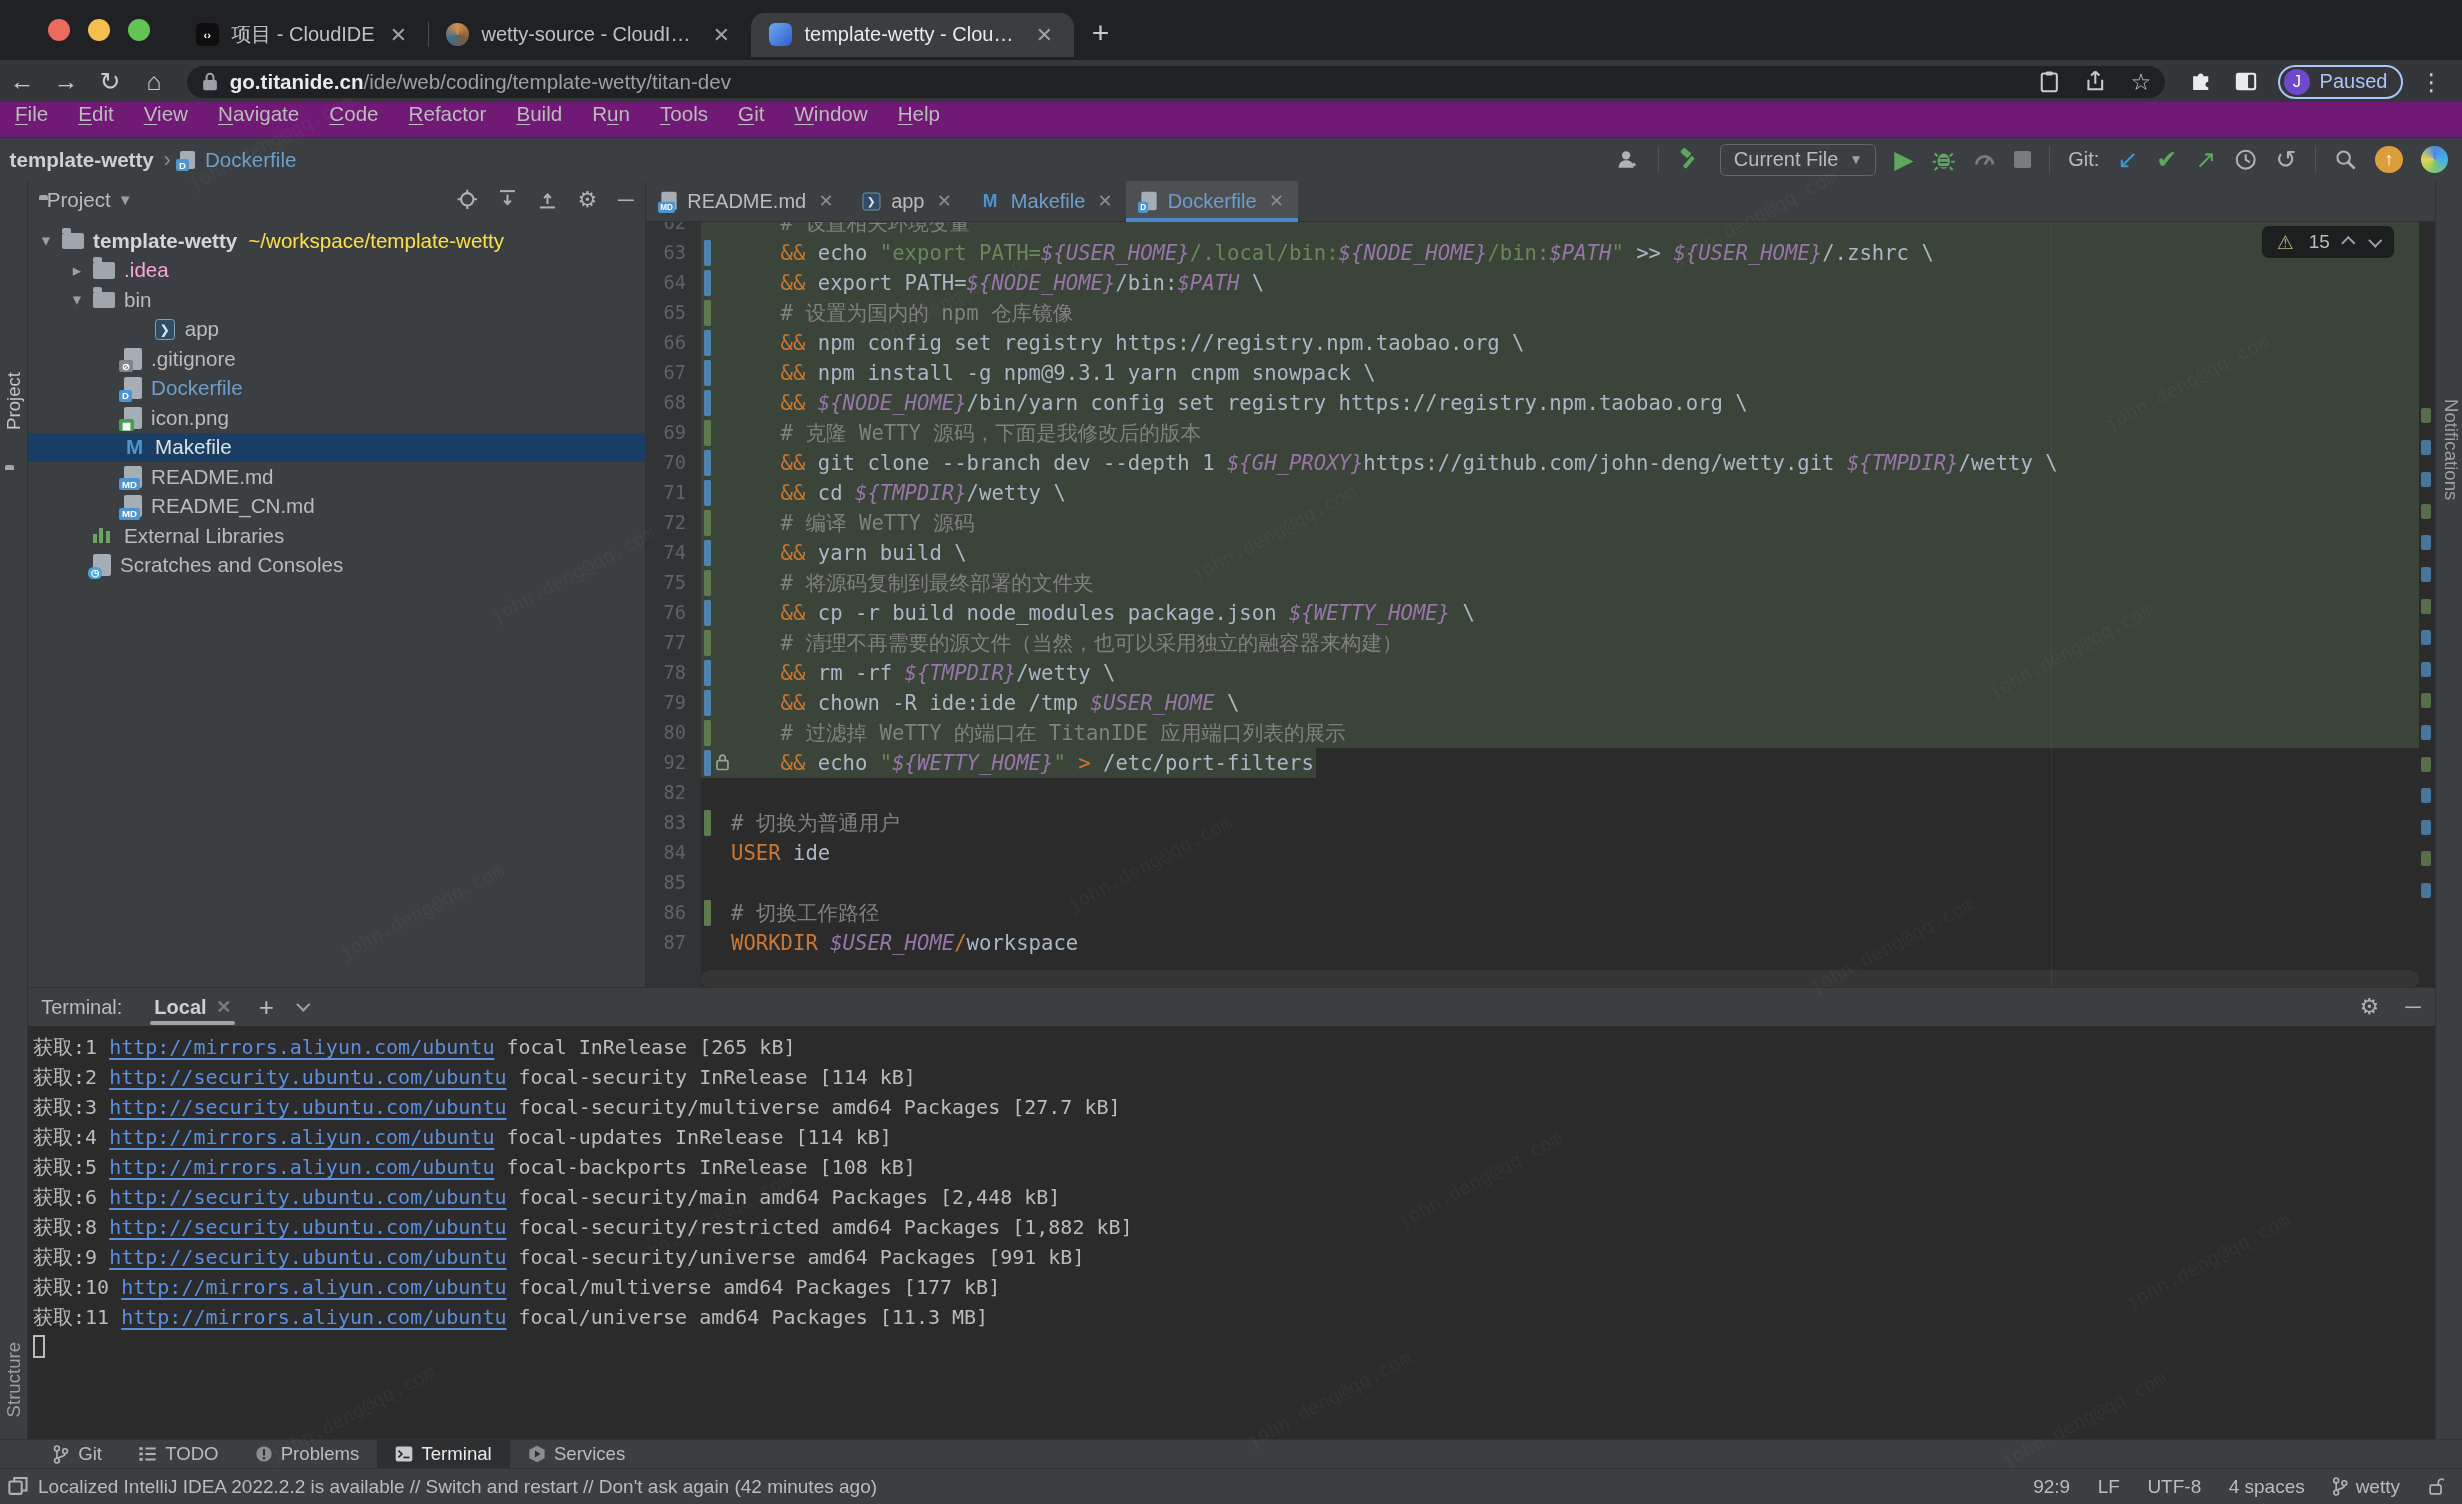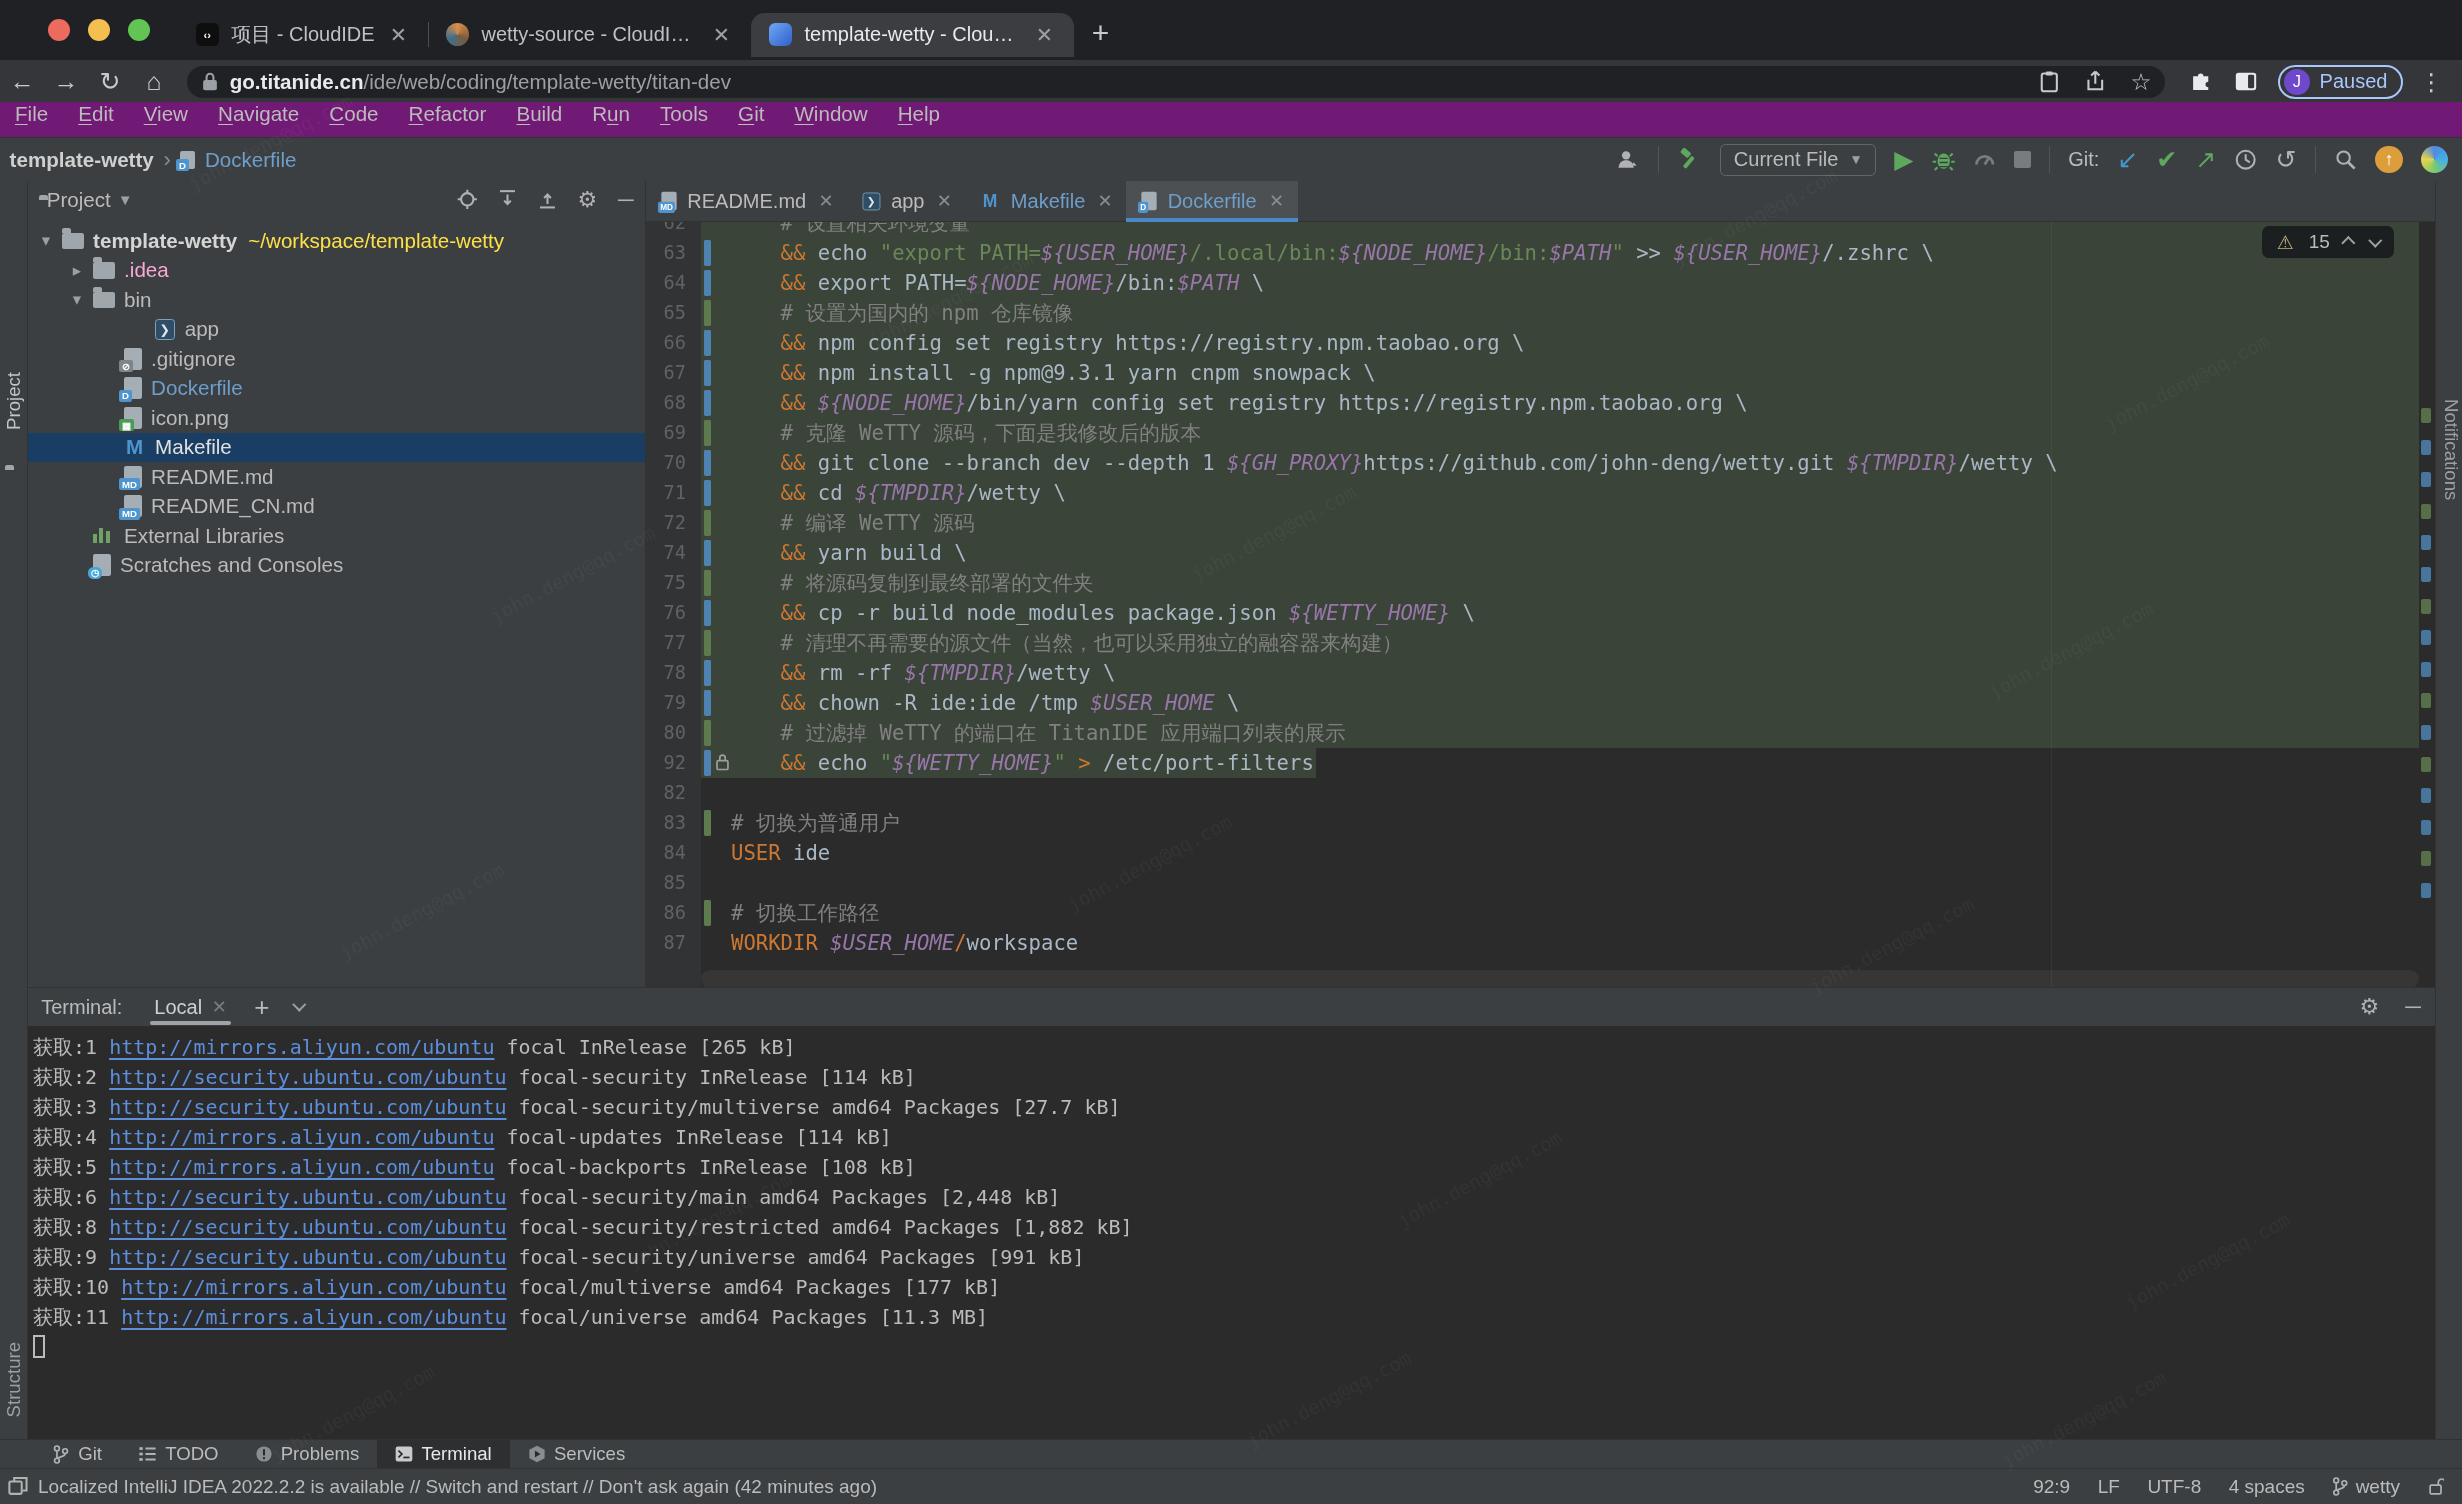--- a/index.html
+++ b/index.html
@@ -116,21 +116,21 @@
   .chevb.dn { transform:rotate(45deg) translateY(-2.1px); }
   .estripe { position:absolute; right:0; top:41px; bottom:0; width:16.5px; }
   .emark { position:absolute; left:2.7px; width:9.6px; height:15px; border-radius:2.1px; opacity:.85; }
   .emark.b{background:#4E82B0} .emark.g{background:#5E7B4F}
   .locki { position:absolute; left:69px; top:5.5px; }
 
   
   .term { position:absolute; left:27.5px; top:987px; width:2407px; height:452px; background:#2B2B2B; border-top:1.4px solid #323232; }
   .thead { height:38px; background:#3C3F41; display:flex; align-items:center; padding:0 13.7px; }
   .thead .tlabel { color:#BBBBBB; font-size:20px; }
-  .ttab { position:relative; margin-left:32px; height:38px; display:flex; align-items:center; gap:9.6px; }
+  .ttab { position:relative; margin-left:32px; height:38px; display:flex; align-items:center; gap:9.6px;font-weight:bold; }
   .ttab .nm { color:#CFCFCF; font-size:20px; }
   .ttab .x { color:#787C7E; font-size:18px; }
   .ttab:after { content:""; position:absolute; left:-4.1px; right:-4.1px; bottom:1.4px; height:4.1px; background:#A0A3A5; border-radius:2.1px; }
   .thead .plus { color:#BBBBBB; font-size:26px; margin-left:27.5px; }
   .thead .dd { margin-left:23.4px; }
   .thead .sp { flex:1; }
   .thead .hic { color:#AFB1B3; font-size:22px; margin-left:26px; }
   .tbody { position:absolute; left:0; top:44px; right:0; bottom:0; font-family:"DejaVu Sans Mono",monospace; font-size:20px; color:#BBBBBB; padding-left:5.5px; }
   .tline { height:30px; line-height:30px; white-space:pre; }
   .tline a { color:#5C8EDC; text-decoration:underline; text-underline-offset:4.1px; }

